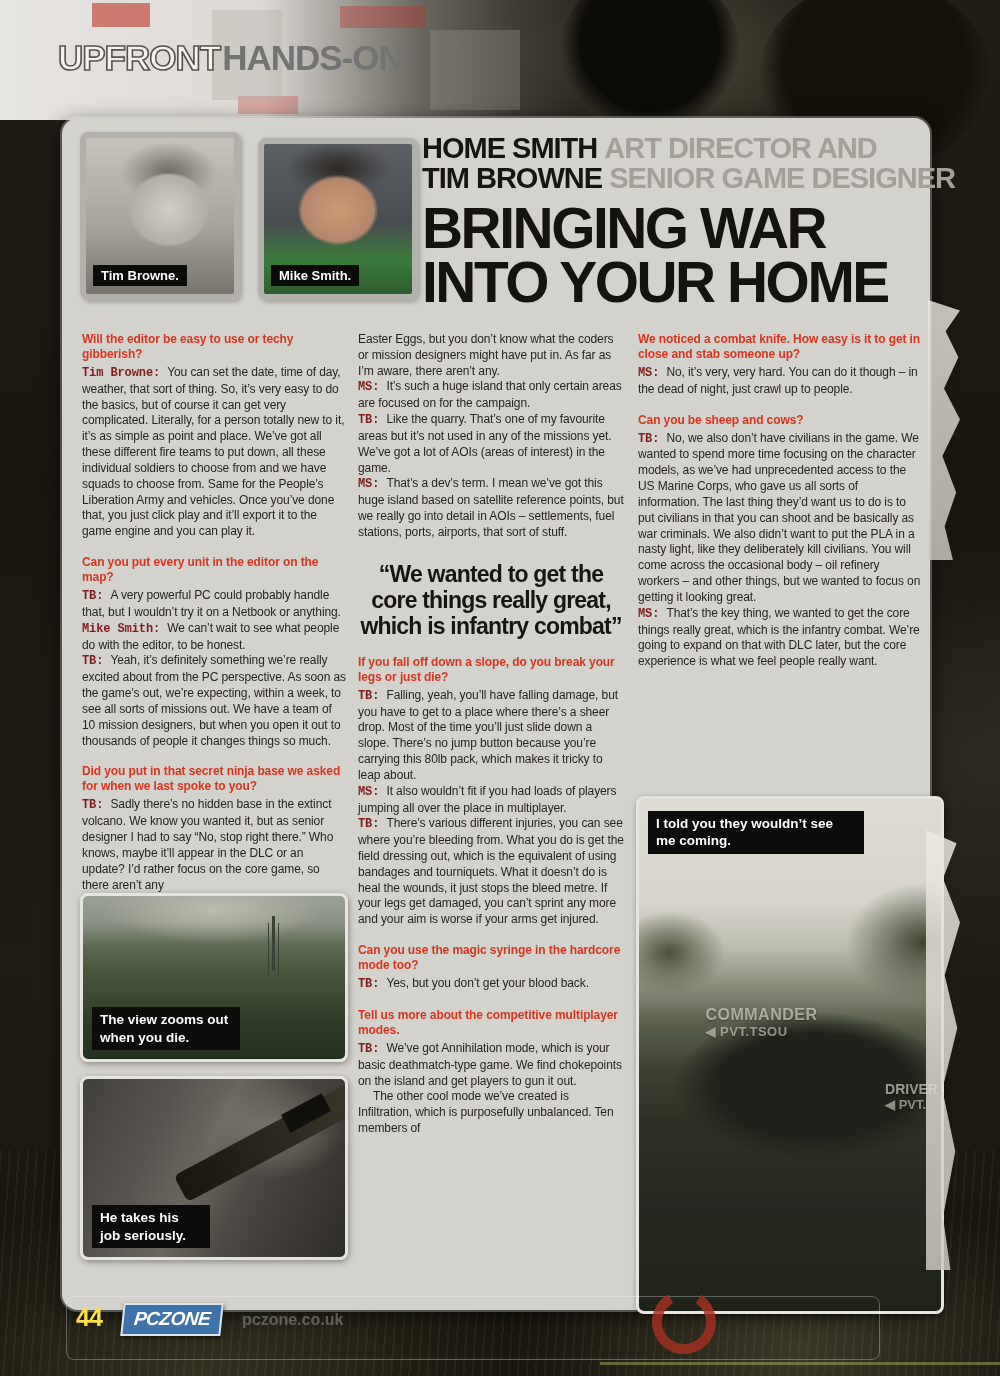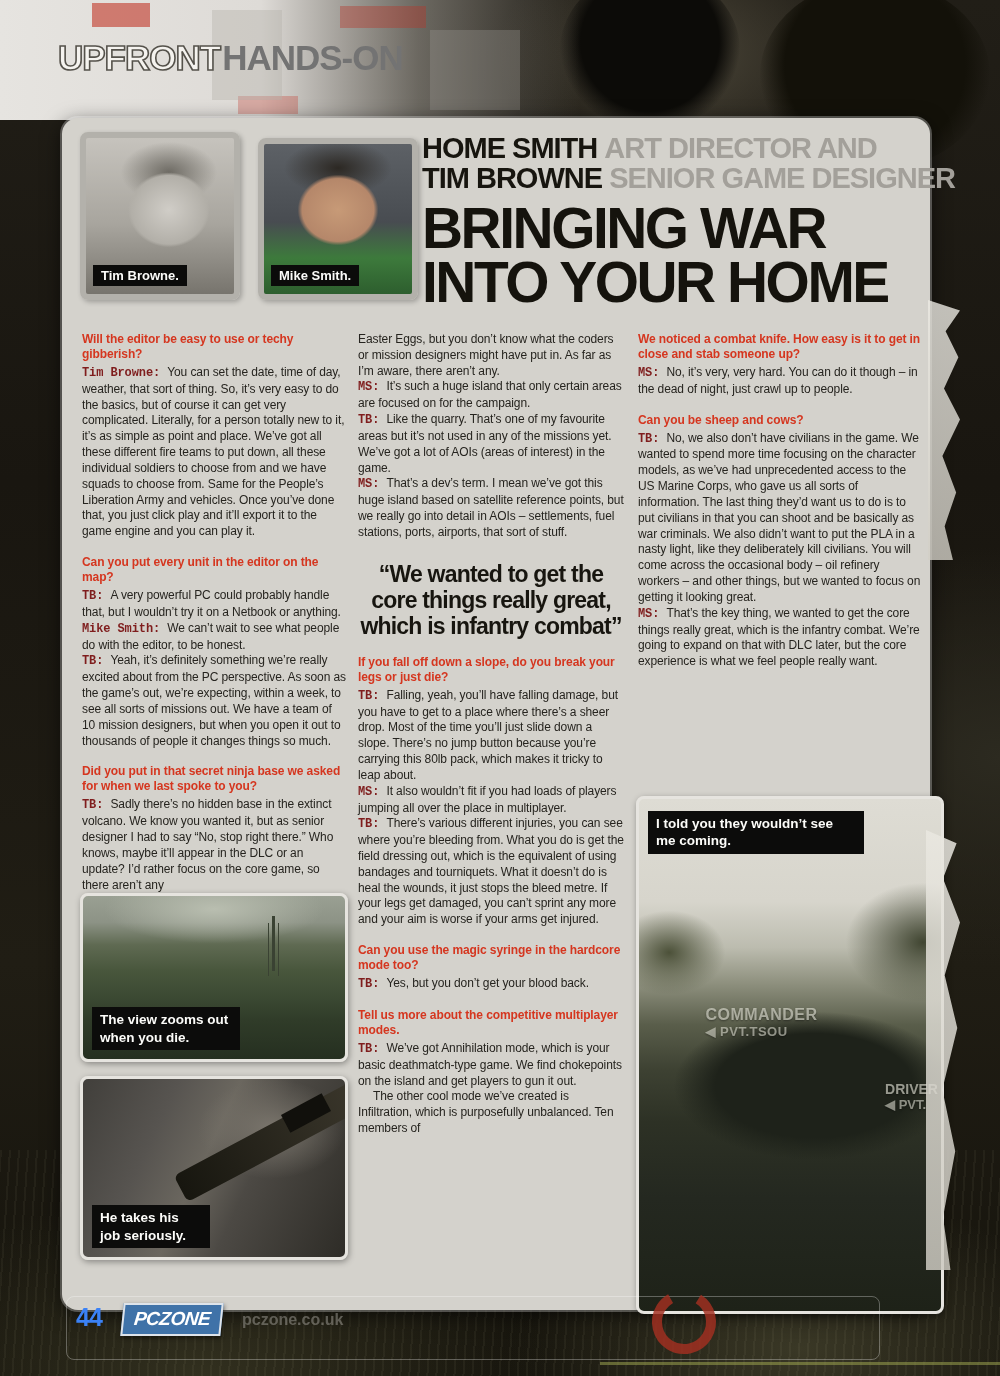--- a/index.html
+++ b/index.html
@@ -85,21 +85,21 @@
   .hud-sub{font-size:13px;font-weight:bold;opacity:.9;}
   
   .torn{position:absolute;left:928px;top:300px;width:32px;height:260px;opacity:.8;
     background:linear-gradient(180deg,#eceae3,#d2cfc6);
     clip-path:polygon(0 0,100% 4%,55% 12%,95% 22%,50% 34%,100% 46%,45% 60%,88% 74%,52% 87%,78% 100%,0 100%);}
   .torn2{position:absolute;left:926px;top:830px;width:34px;height:440px;opacity:.85;
     background:linear-gradient(180deg,#eae8e1,#ccc9c0);
     clip-path:polygon(0 0,90% 3%,50% 11%,100% 21%,55% 33%,92% 45%,48% 59%,86% 73%,50% 88%,72% 100%,0 100%);}
   
   .footer-frame{position:absolute;left:66px;top:1296px;width:812px;height:62px;border:1px solid rgba(255,255,255,.3);border-radius:8px;}
-  .page-num{position:absolute;left:76px;top:1303px;color:#3b82f6;font-weight:bold;font-size:25px;letter-spacing:-1px;}
+  .page-num{position:absolute;left:76px;top:1303px;color:#fde047;font-weight:bold;font-size:25px;letter-spacing:-1px;}
   .pcz{position:absolute;left:122px;top:1303px;background:#3f72a8;border:2px solid #dde3ea;color:#ffffff;font-weight:bold;font-style:italic;font-size:19px;letter-spacing:-.5px;padding:3px 10px 4px;transform:skewX(-6deg);box-shadow:1px 2px 4px rgba(0,0,0,.5);}
   .url{position:absolute;left:242px;top:1311px;color:rgba(205,203,196,.38);font-size:16px;font-weight:bold;}
   .ring{position:absolute;left:646px;top:1284px;}
   .bottom-line{position:absolute;left:600px;top:1362px;width:400px;height:3px;background:#9aa24e;opacity:.55;}
 </style>
 </head>
 <body>
 
 <div class="page">
   <div class="bg"></div>

